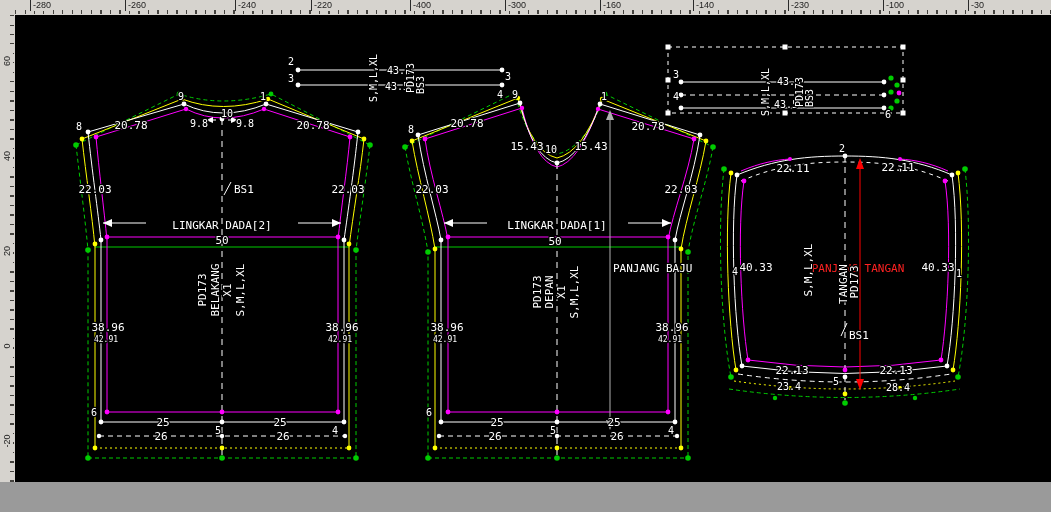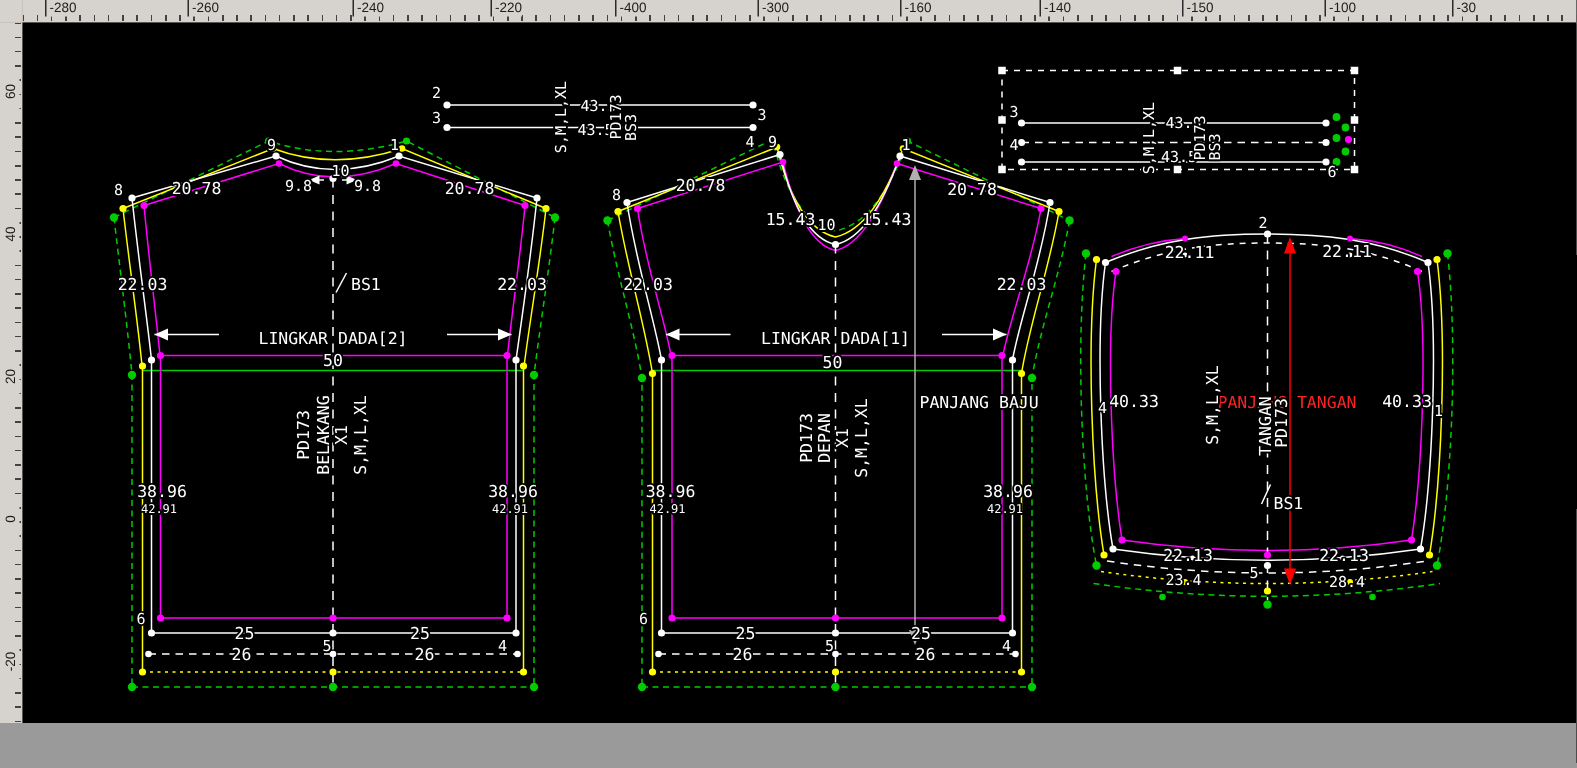--- a/index.html
+++ b/index.html
@@ -36,26 +36,26 @@
 <body>
 
 <div id="app">
 
   <div class="corner"></div>
 
   <div class="ruler-top">
     <span class="hlab" style="left:15px">-280</span>
     <span class="hlab" style="left:110px">-260</span>
     <span class="hlab" style="left:220px">-240</span>
-    <span class="hlab" style="left:312px">-220</span>
+    <span class="hlab" style="left:296px">-220</span>
     <span class="hlab" style="left:395px">-400</span>
     <span class="hlab" style="left:490px">-300</span>
     <span class="hlab" style="left:585px">-160</span>
     <span class="hlab" style="left:678px">-140</span>
-    <span class="hlab" style="left:773px">-150</span>
+    <span class="hlab" style="left:773px">-230</span>
     <span class="hlab" style="left:868px">-100</span>
     <span class="hlab" style="left:953px">-30</span>
   </div>
 
   <div class="ruler-left">
     <span class="vlab" style="top:40px">60</span>
     <span class="vlab" style="top:135px">40</span>
     <span class="vlab" style="top:230px">20</span>
     <span class="vlab" style="top:325px">0</span>
     <span class="vlab" style="top:420px">-20</span>

